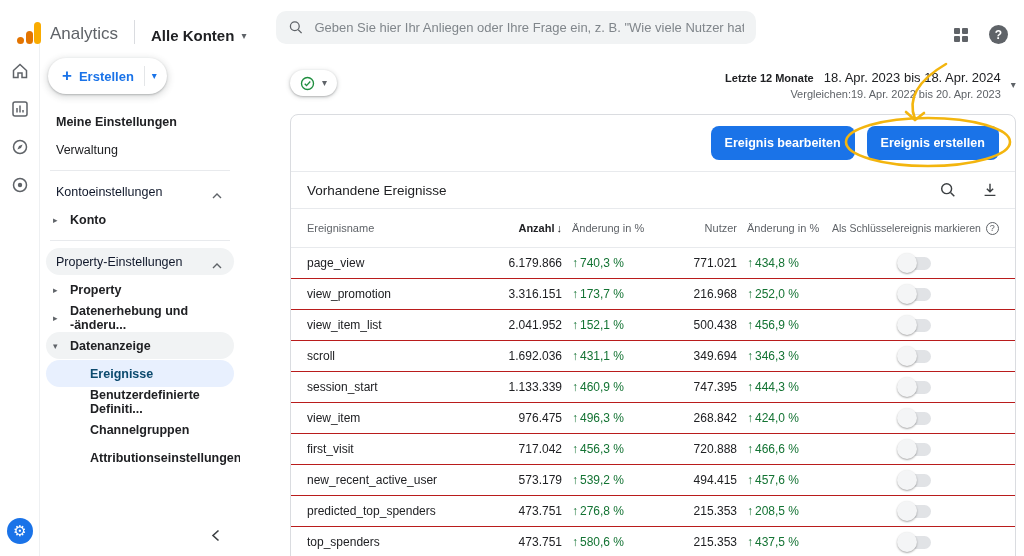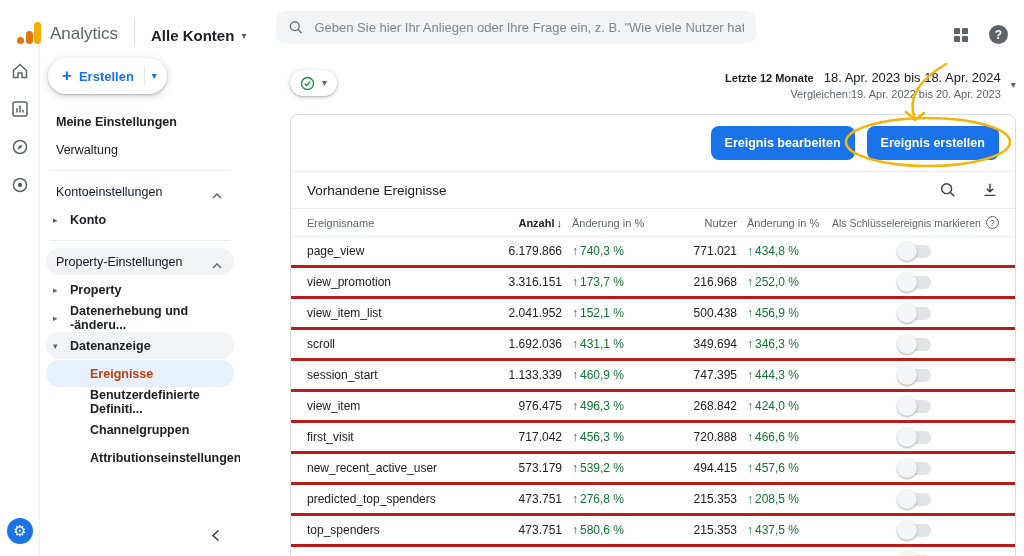--- a/index.html
+++ b/index.html
@@ -37,21 +37,21 @@
   .create-btn .plus{color:#1a73e8;font-size:17px;font-weight:700;}
   .create-btn .lbl{color:#1a73e8;font-size:13px;font-weight:700;}
   .create-btn .sep{width:1px;height:20px;background:#e4e6e8;margin-left:3px;}
   .create-btn .caret{color:#1a73e8;}
   .nav-item{height:27px;display:flex;align-items:center;font-size:12.5px;color:#202124;margin:1px 6px;border-radius:14px;padding-left:10px;position:relative;cursor:pointer;}
   .nav-item.bold{font-weight:700;}
   .nav-item.section{color:#0f172a;}
   .nav-item.child{padding-left:24px;}
   .nav-item.grandchild{padding-left:44px;font-weight:700;}
   .nav-item.graybg{background:#f1f3f4;}
-  .nav-item.selected{background:#e8f0fe;color:#c2410c;text-align:right;}
+  .nav-item.selected{background:#e8f0fe;color:#0c4a6e;text-align:right;}
   .nav-item .tri{position:absolute;left:7px;font-size:9px;color:#5f6368;}
   .nav-item .chev-up{position:absolute;right:12px;top:10px;}
   .nav-div{height:1px;background:#e8eaed;margin:7px 10px;}
   .collapse-btn{position:absolute;bottom:14px;right:20px;cursor:pointer;display:flex;}
 
   
   .content{flex:1;background:#fff;padding:26px 14px 0 50px;position:relative;}
   .content-top{display:flex;justify-content:space-between;align-items:flex-start;min-height:32px;}
   .status-pill{background:#fff;border-radius:14px;height:26px;display:flex;align-items:center;gap:7px;padding:0 10px;
     box-shadow:0 1px 2px rgba(60,64,67,.3),0 1px 4px 1px rgba(60,64,67,.15);cursor:pointer;}
@@ -63,29 +63,29 @@
 
   .card{margin-top:12px;background:#fff;border:1px solid #dadce0;border-radius:8px 8px 0 0;overflow:hidden;}
   .actions{display:flex;justify-content:flex-end;gap:12px;padding:11px 16px;}
   .btn-blue{background:#1a73e8;color:#fff;border:none;border-radius:8px;height:34px;padding:0 14px;font-size:12.5px;font-weight:700;font-family:inherit;cursor:pointer;white-space:nowrap;}
   .table-title-row{display:flex;align-items:center;height:37px;padding:0 16px;border-top:1px solid #e8eaed;}
   .table-title{font-size:13.5px;color:#202124;}
   .tt-icons{margin-left:auto;display:flex;align-items:center;gap:24px;}
   .tt-icons svg{cursor:pointer;}
 
   .grid-row{display:grid;grid-template-columns:160px 95px 95px 80px 95px 1fr;align-items:center;padding:0 16px;}
-  .thead{height:29px;border-top:1px solid #e8eaed;border-bottom:1px solid #e8eaed;font-size:11px;color:#5f6368;}
+  .thead{height:40px;border-top:1px solid #e8eaed;border-bottom:1px solid #e8eaed;font-size:11px;color:#5f6368;}
   .h-count{justify-self:end;font-weight:700;color:#202124;display:flex;align-items:center;gap:2px;cursor:pointer;}
   .sort{color:#202124;font-size:11px;font-weight:700;}
   .h-chg{padding-left:10px;white-space:nowrap;}
   .h-users{justify-self:end;}
   .h-key{justify-self:end;display:flex;align-items:center;gap:5px;white-space:nowrap;font-size:10.5px;}
   .qmark{width:13px;height:13px;border:1px solid #5f6368;border-radius:50%;font-size:9px;display:flex;align-items:center;justify-content:center;color:#5f6368;flex:0 0 auto;}
 
-  .trow{height:31px;border-bottom:3px solid #b91c1c;font-size:12px;color:#202124;}
+  .trow{height:31px;border-bottom:1px solid #b91c1c;font-size:12px;color:#202124;}
   .cell.num{justify-self:end;}
   .cell.chg{padding-left:10px;color:#137333;display:flex;align-items:center;gap:2px;white-space:nowrap;}
   .cell.chg .up{font-weight:700;}
   .cell.tog{justify-self:center;}
   .toggle{display:block;width:32px;height:13px;background:#e1e3e6;border-radius:7px;position:relative;cursor:pointer;}
   .toggle::after{content:"";position:absolute;left:-2px;top:-3.5px;width:20px;height:20px;border-radius:50%;background:#f4f5f6;
     box-shadow:0 1px 2px rgba(0,0,0,.35);}
 
   
   .annotation{position:absolute;top:0;left:0;pointer-events:none;z-index:50;}

